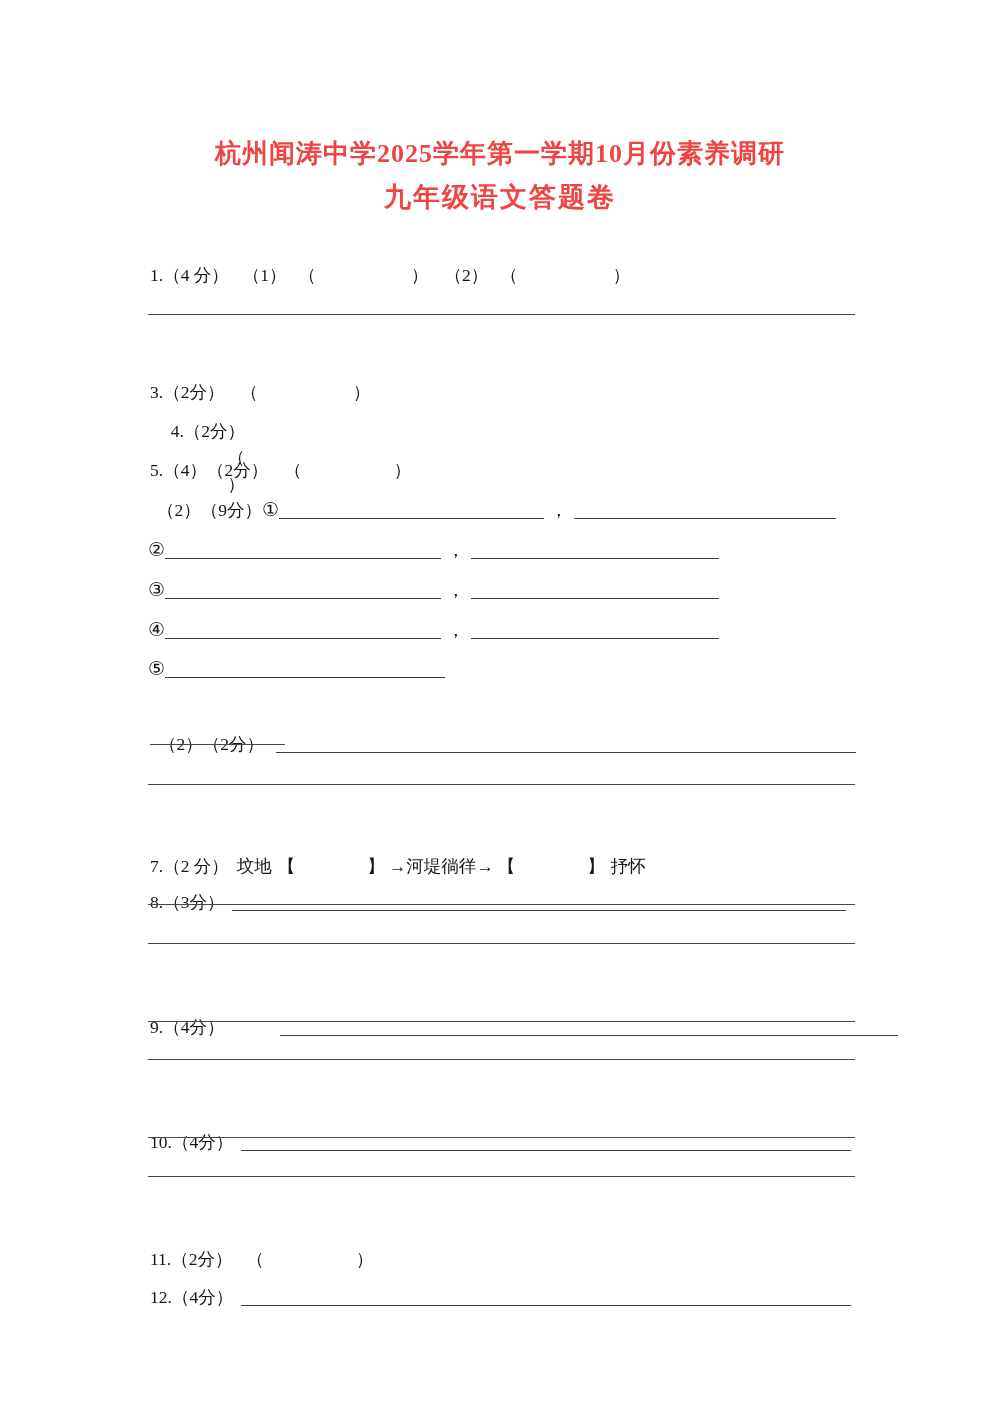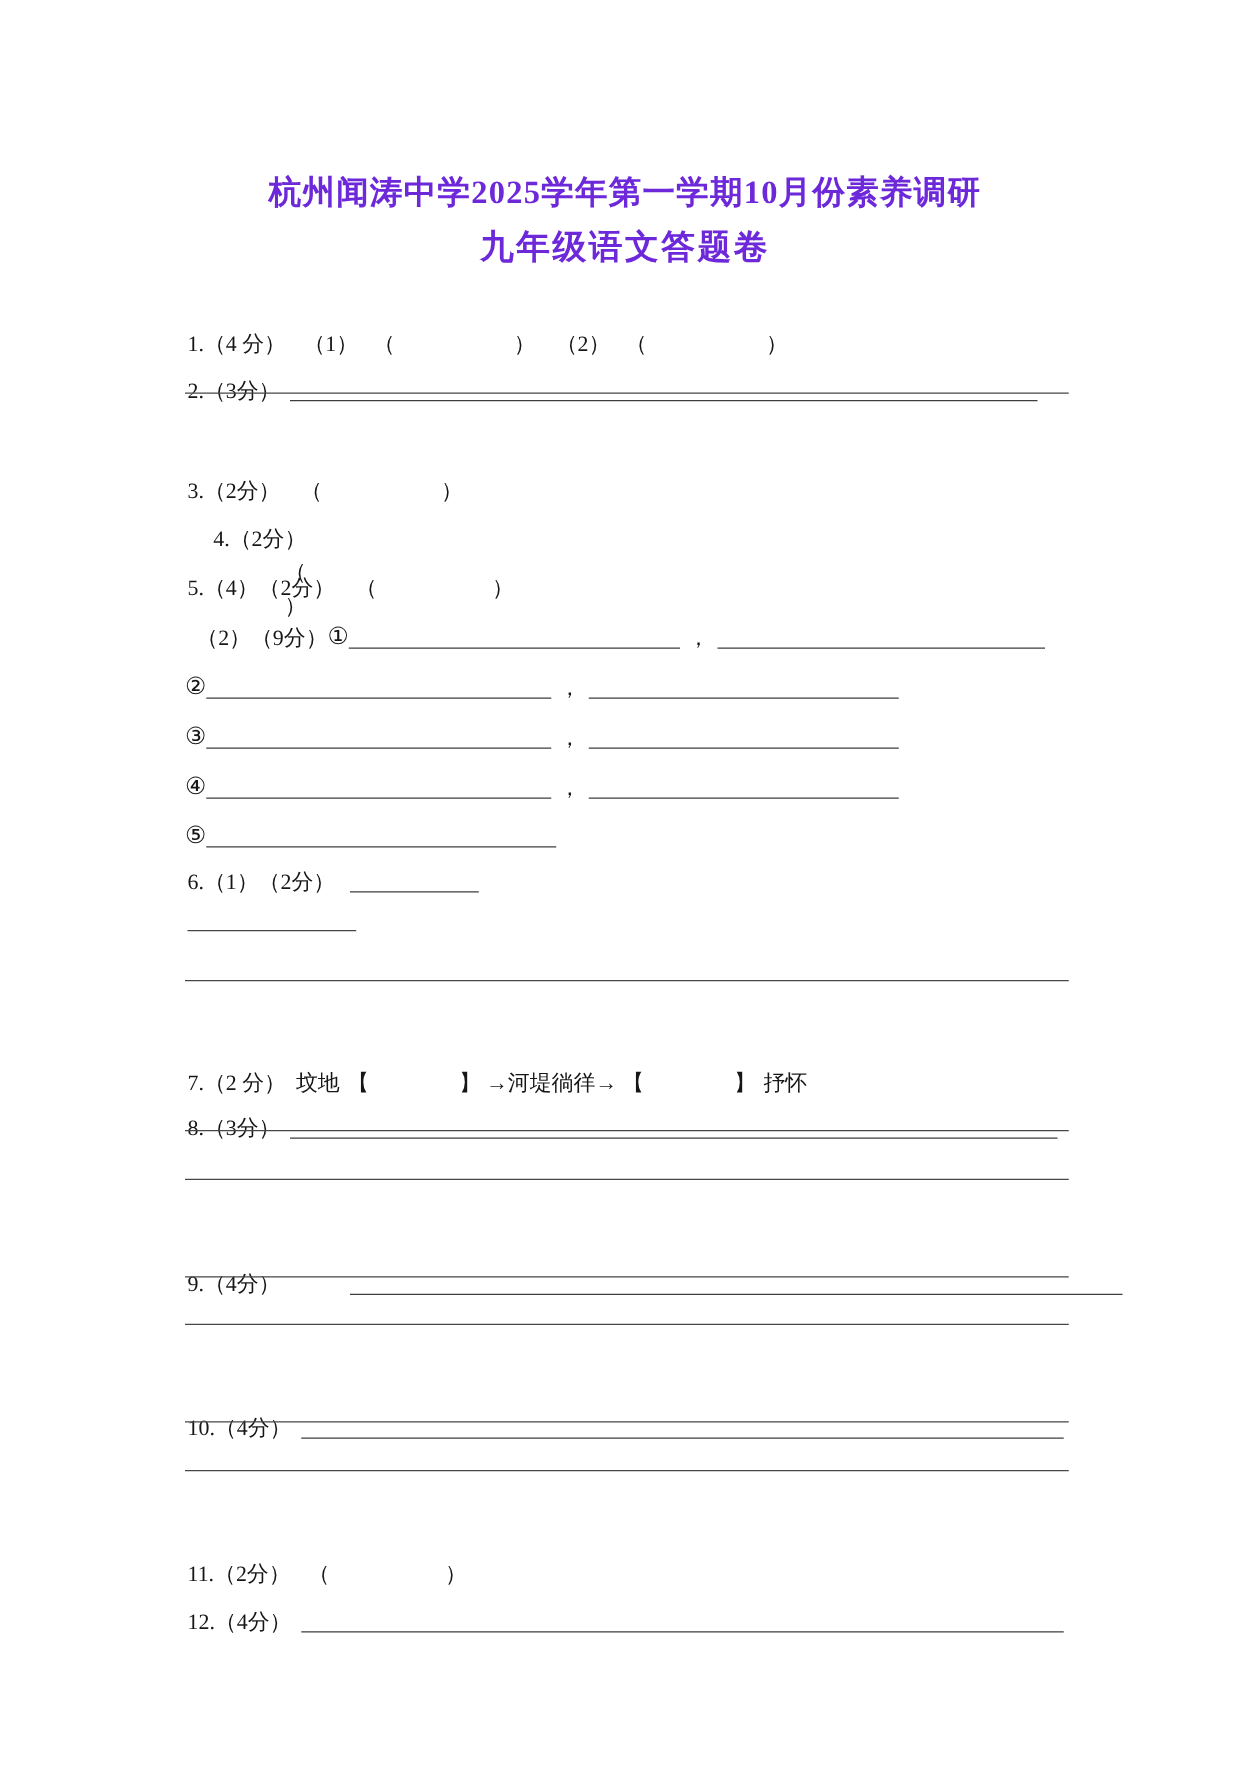--- a/index.html
+++ b/index.html
@@ -6,21 +6,21 @@
   .page {
     position:relative;
     width:1000px; height:1414px;
     background:#ffffff;
     color:#141414;
     font-family:"Liberation Serif","DejaVu Serif",serif;
     overflow:hidden;
   }
   .title {
     position:absolute; left:0; width:1000px;
-    text-align:center; font-weight:bold; color:#6d28d9;
+    text-align:center; font-weight:bold; color:#ef4444;
     white-space:nowrap;
   }
   .title-main { top:136px; font-size:26px; letter-spacing:1px; }
   .title-sub  { top:179px; font-size:27px; letter-spacing:2px; }
   .row {
     position:absolute;
     display:flex; align-items:flex-end;
     font-size:17.5px; line-height:26px;
     white-space:nowrap; color:#161616;margin-top:44px;
   }
@@ -56,24 +56,20 @@
     <span class="lbl ml14">（1）</span>
     <span class="lbl ml12">（</span>
       <span class="gap" style="width:95px;"></span>
       <span class="lbl">）</span>
     <span class="lbl ml16">（2）</span>
     <span class="lbl ml12">（</span>
       <span class="gap" style="width:95px;"></span>
       <span class="lbl">）</span>
   </div>
 
-  <div class="row" style="top:255px; left:150px;">
-    <span class="lbl">2.（3分）</span>
-    <span class="blank ml8" style="width:598px;"></span>
-  </div>
   <div class="hline" style="top:314px;"></div>
 
   <div class="row" style="top:335px; left:150px;">
     <span class="lbl">3.（2分）</span>
     <span class="lbl ml16">（</span>
       <span class="gap" style="width:95px;"></span>
       <span class="lbl">）</span>
   </div>
   <div class="row" style="top:374px; left:150px;flex-direction:column;">
     <span class="lbl">4.（2分）</span>
@@ -116,25 +112,25 @@
     <span class="blank" style="width:276px;"></span>
     <span class="lbl ml6">，</span>
     <span class="blank ml6" style="width:248px;"></span>
   </div>
 
   <div class="row" style="top:612px; left:148px;">
     <span class="lbl circ">⑤</span>
     <span class="blank" style="width:280px;"></span>
   </div>
 
-  <div class="row" style="top:648px; left:150px;">
-    <span class="lbl">6.（1）（2分）</span>
-    <span class="blank ml12" style="width:103px;"></span>
+
+  <div class="row" style="top:687px; left:159px;">
+    <span class="lbl">（2）（2分）</span>
+    <span class="blank ml12" style="width:580px;"></span>
   </div>
-
   <div class="shortline" style="top:744px;"></div>
   <div class="hline" style="top:784px;"></div>
 
   <div class="row" style="top:809px; left:150px;">
     <span class="lbl">7.（2 分）</span>
     <span class="lbl ml8">坟地</span>
     <span class="lbl ml6">【</span>
       <span class="gap" style="width:72px;"></span>
       <span class="lbl">】</span>
     <span class="lbl ml4">→河堤徜徉→</span>

